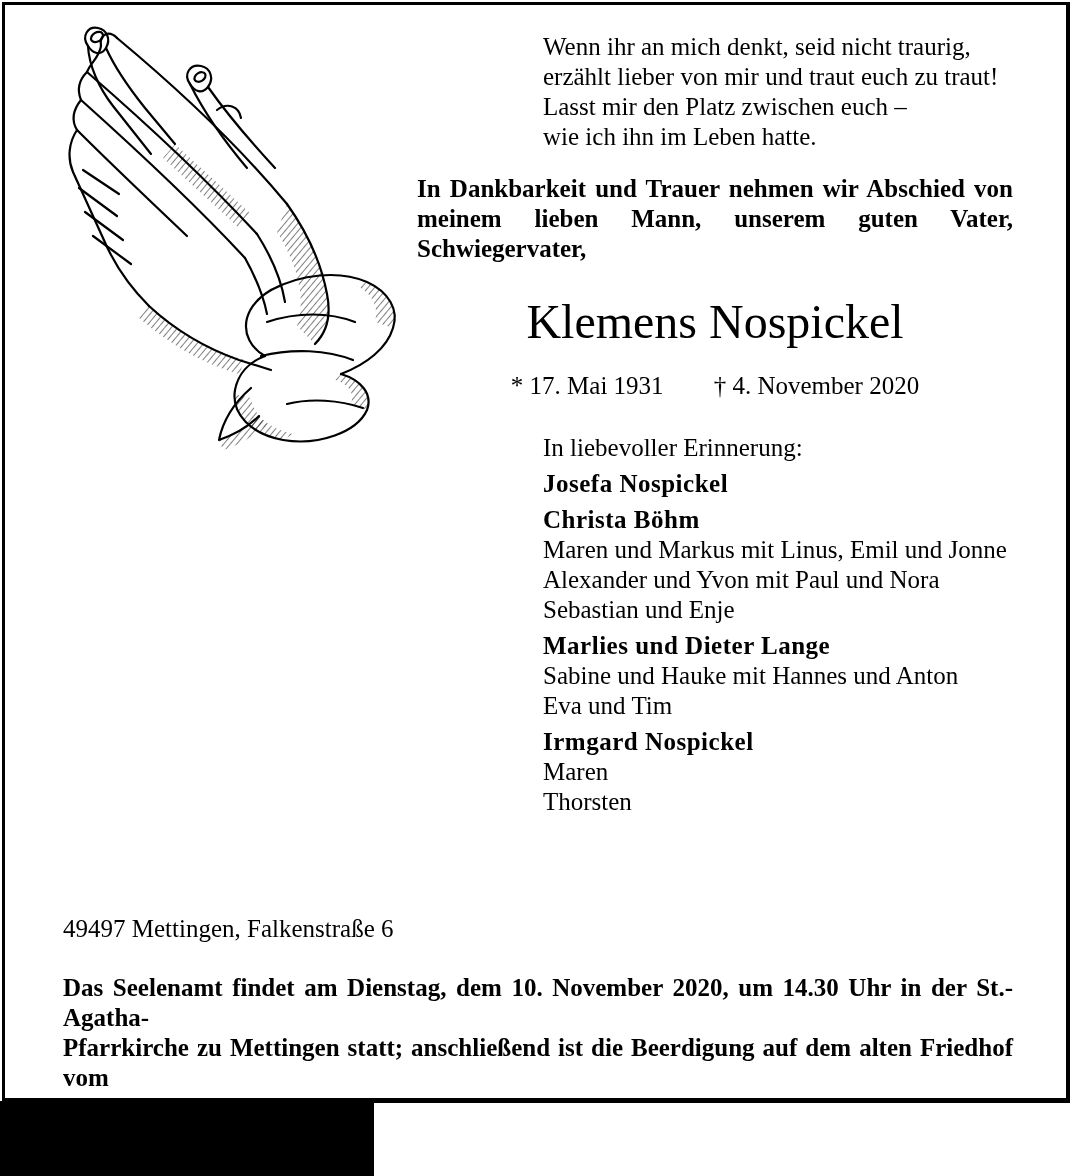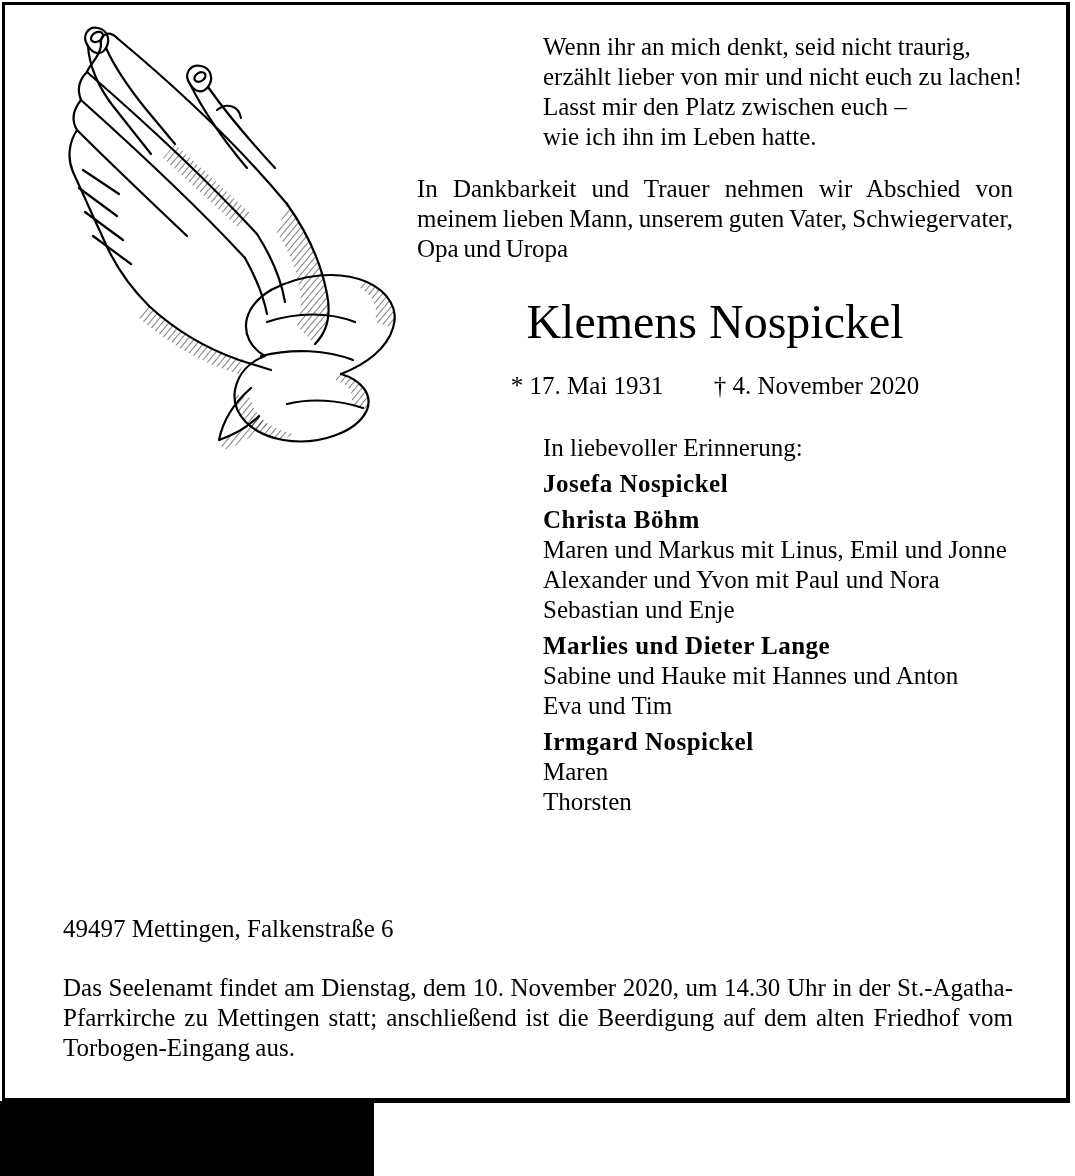--- a/index.html
+++ b/index.html
@@ -10,21 +10,21 @@
   }
   .frame{
     position:absolute;left:2px;top:2px;width:1068px;height:1101px;
     box-sizing:border-box;border:3px solid #000;
     border-right-width:4px;border-bottom-width:5px;
   }
   .hands{position:absolute;left:55px;top:22px;width:345px;height:435px;}
   .textblock{font-size:25px;line-height:30px;}
   .poem{position:absolute;left:543px;top:32px;}
   .intro{position:absolute;left:417px;top:174px;width:596px;word-spacing:-1.5px;}
-  .jl{text-align:justify;text-align-last:justify;}
+  .jl{text-align:justify;text-align-last:justify;font-weight:bold;}
   .deceased-name{
     position:absolute;left:417px;top:288px;width:596px;text-align:center;
     font-size:48px;line-height:68px;white-space:nowrap;
   }
   .dates{position:absolute;left:417px;top:371px;width:596px;text-align:center;white-space:nowrap;}
   .dates .birth{margin-right:50px;}
   .remembrance{position:absolute;left:543px;top:433px;}
   .remembrance .label{margin-bottom:6px;font-family:Liberation Serif, serif;}
   .mourner-head{font-weight:bold;margin-top:6px;letter-spacing:0.5px;}
   .closing{margin-top:7px;}
@@ -92,29 +92,28 @@
     <path d="M210,334 C196,326 188,312 192,296 C196,282 206,274 216,268"></path>
     <path d="M212,300 C242,290 274,290 300,300"></path>
     <path d="M206,334 C238,326 272,328 298,338"></path>
     <path d="M308,386 C284,378 256,376 232,382"></path>
     <path d="M196,366 C180,380 168,398 164,418 C176,414 192,406 204,394"></path>
   </g>
 </svg>
 
 <div class="poem textblock">
     <div>Wenn ihr an mich denkt, seid nicht traurig,</div>
-    <div>erzählt lieber von mir und nicht euch zu lachen!</div>
+    <div>erzählt lieber von mir und traut euch zu traut!</div>
     <div>Lasst mir den Platz zwischen euch –</div>
     <div>wie ich ihn im Leben hatte.</div>
   </div>
 
 <div class="intro textblock">
     <div class="jl">In Dankbarkeit und Trauer nehmen wir Abschied von</div>
     <div class="jl">meinem lieben Mann, unserem guten Vater, Schwiegervater,</div>
-    <div>Opa und Uropa</div>
   </div>
 
 <div class="deceased-name">Klemens Nospickel</div>
 
 <div class="dates textblock">
   <span class="birth">* 17. Mai 1931</span><span class="death">† 4. November 2020</span>
 </div>
 
 <div class="remembrance textblock">
   <div class="label">In liebevoller Erinnerung:</div>

